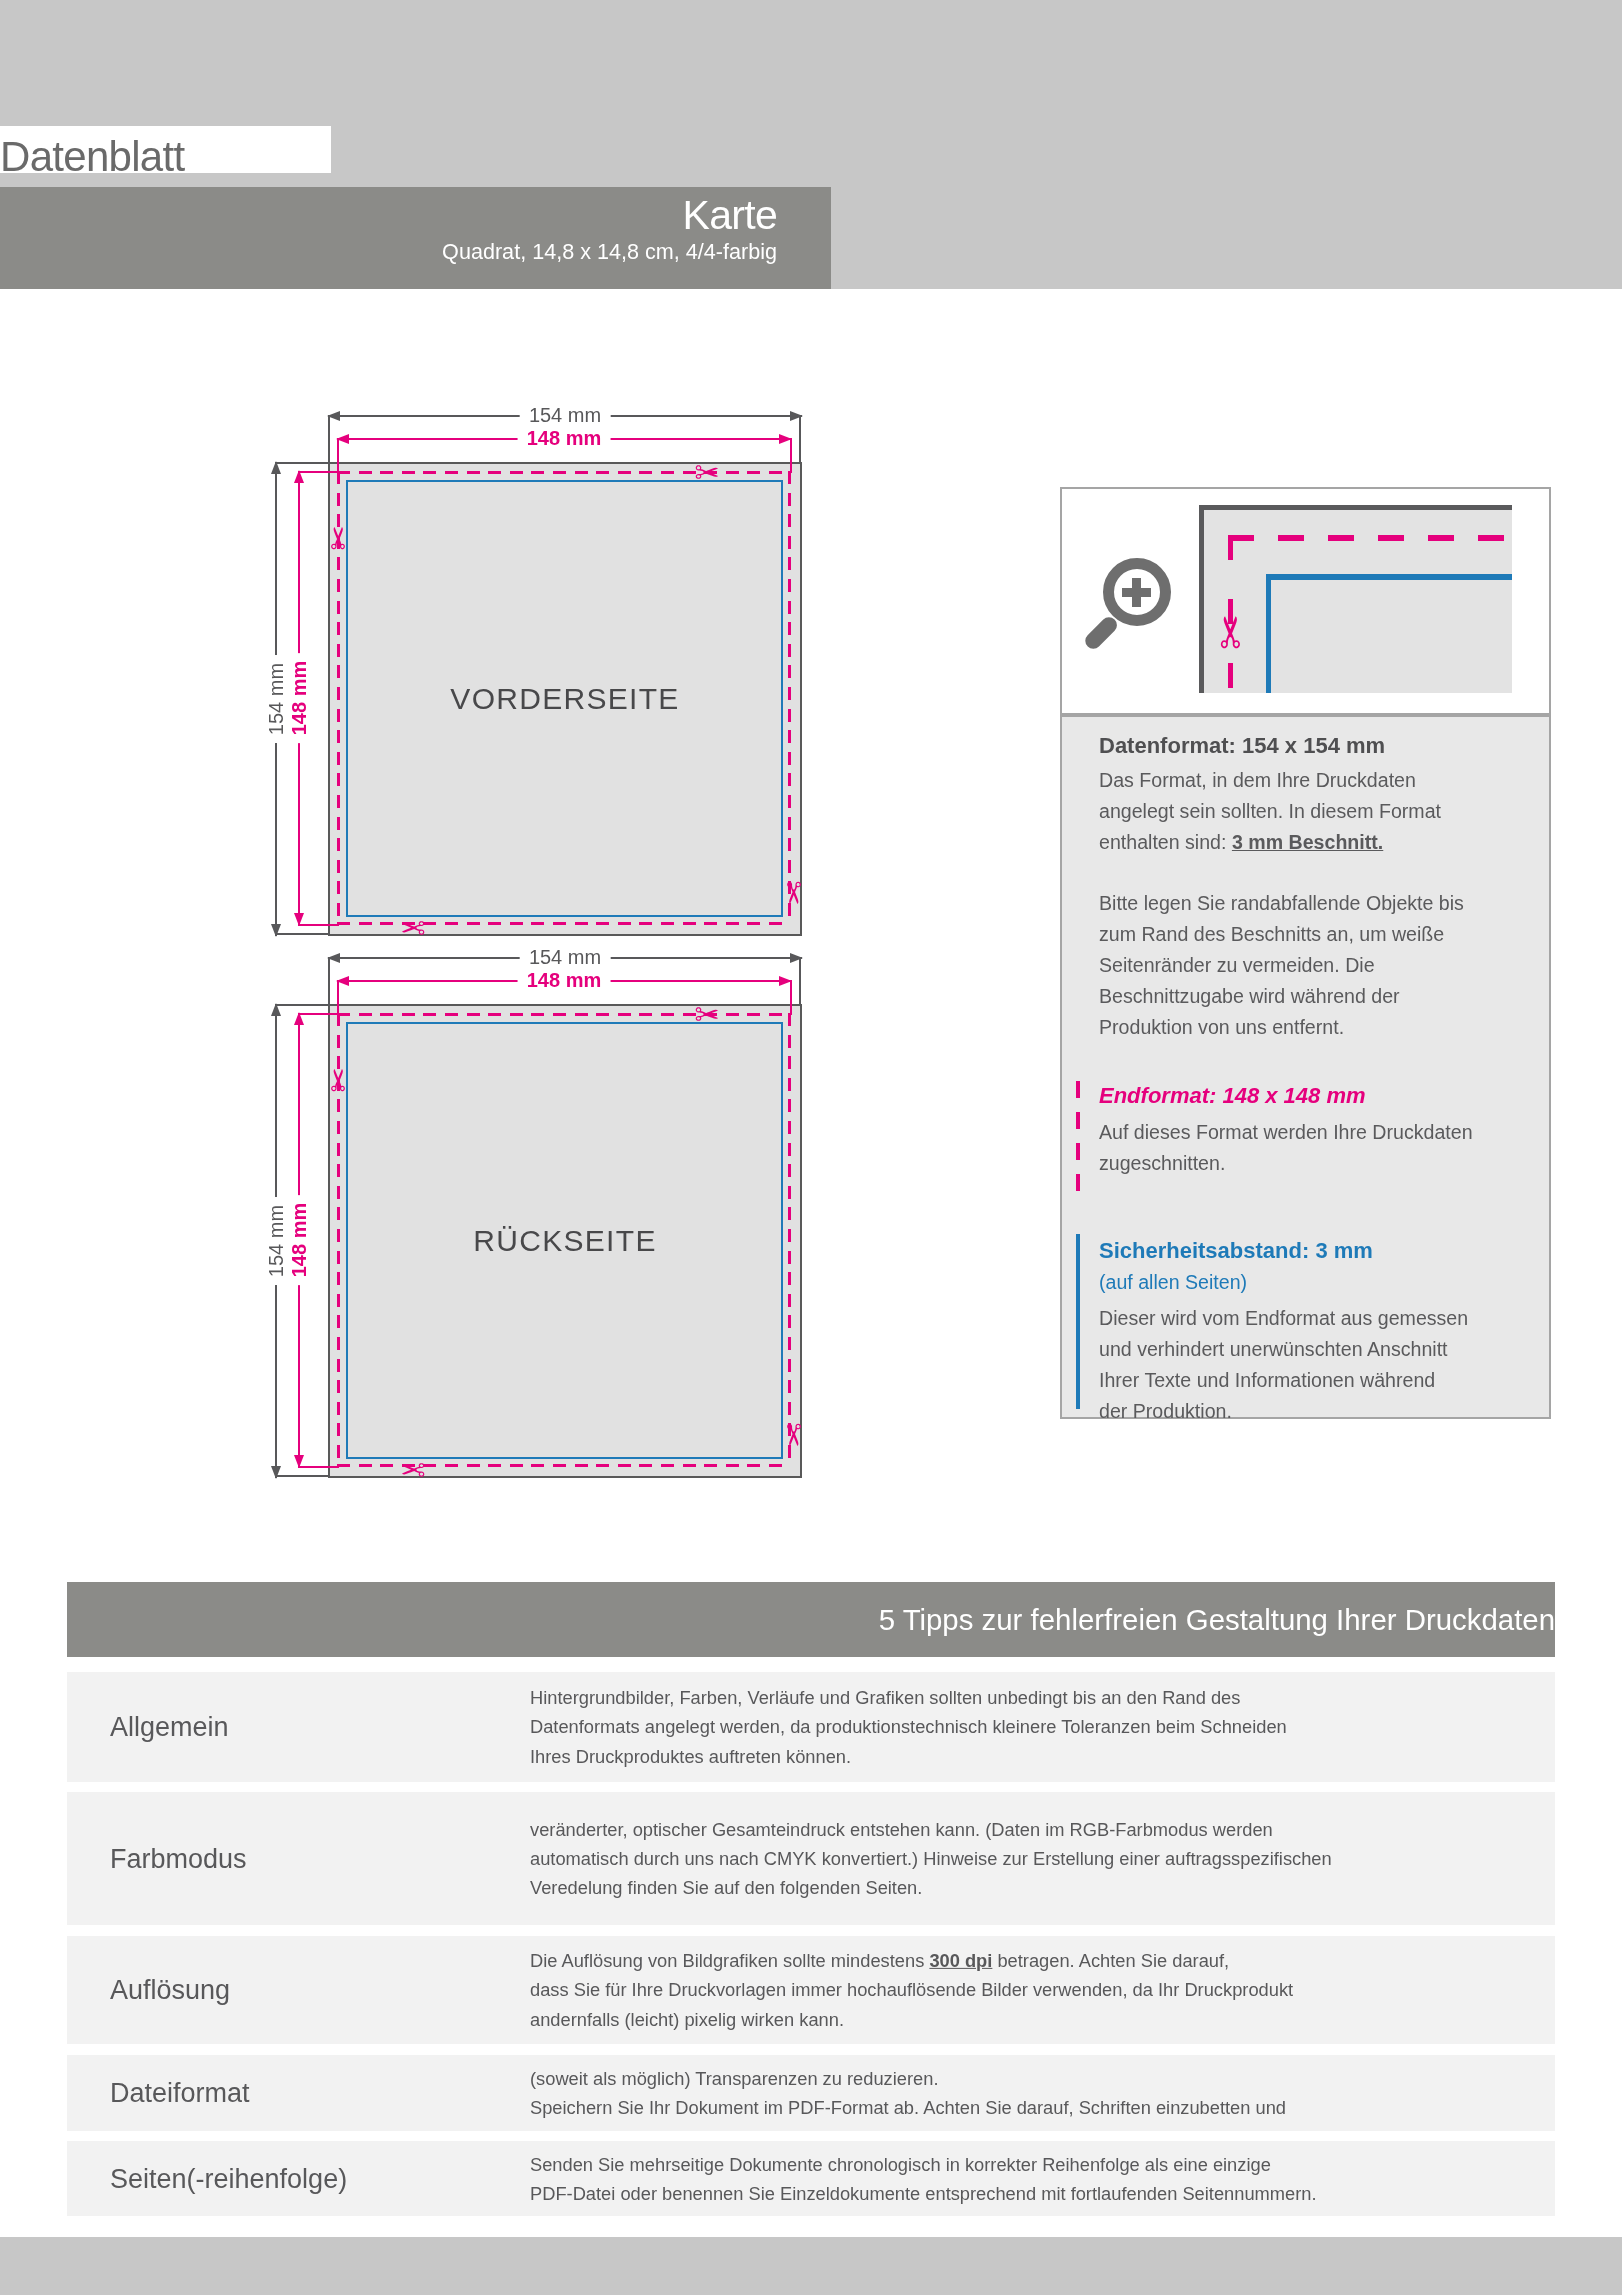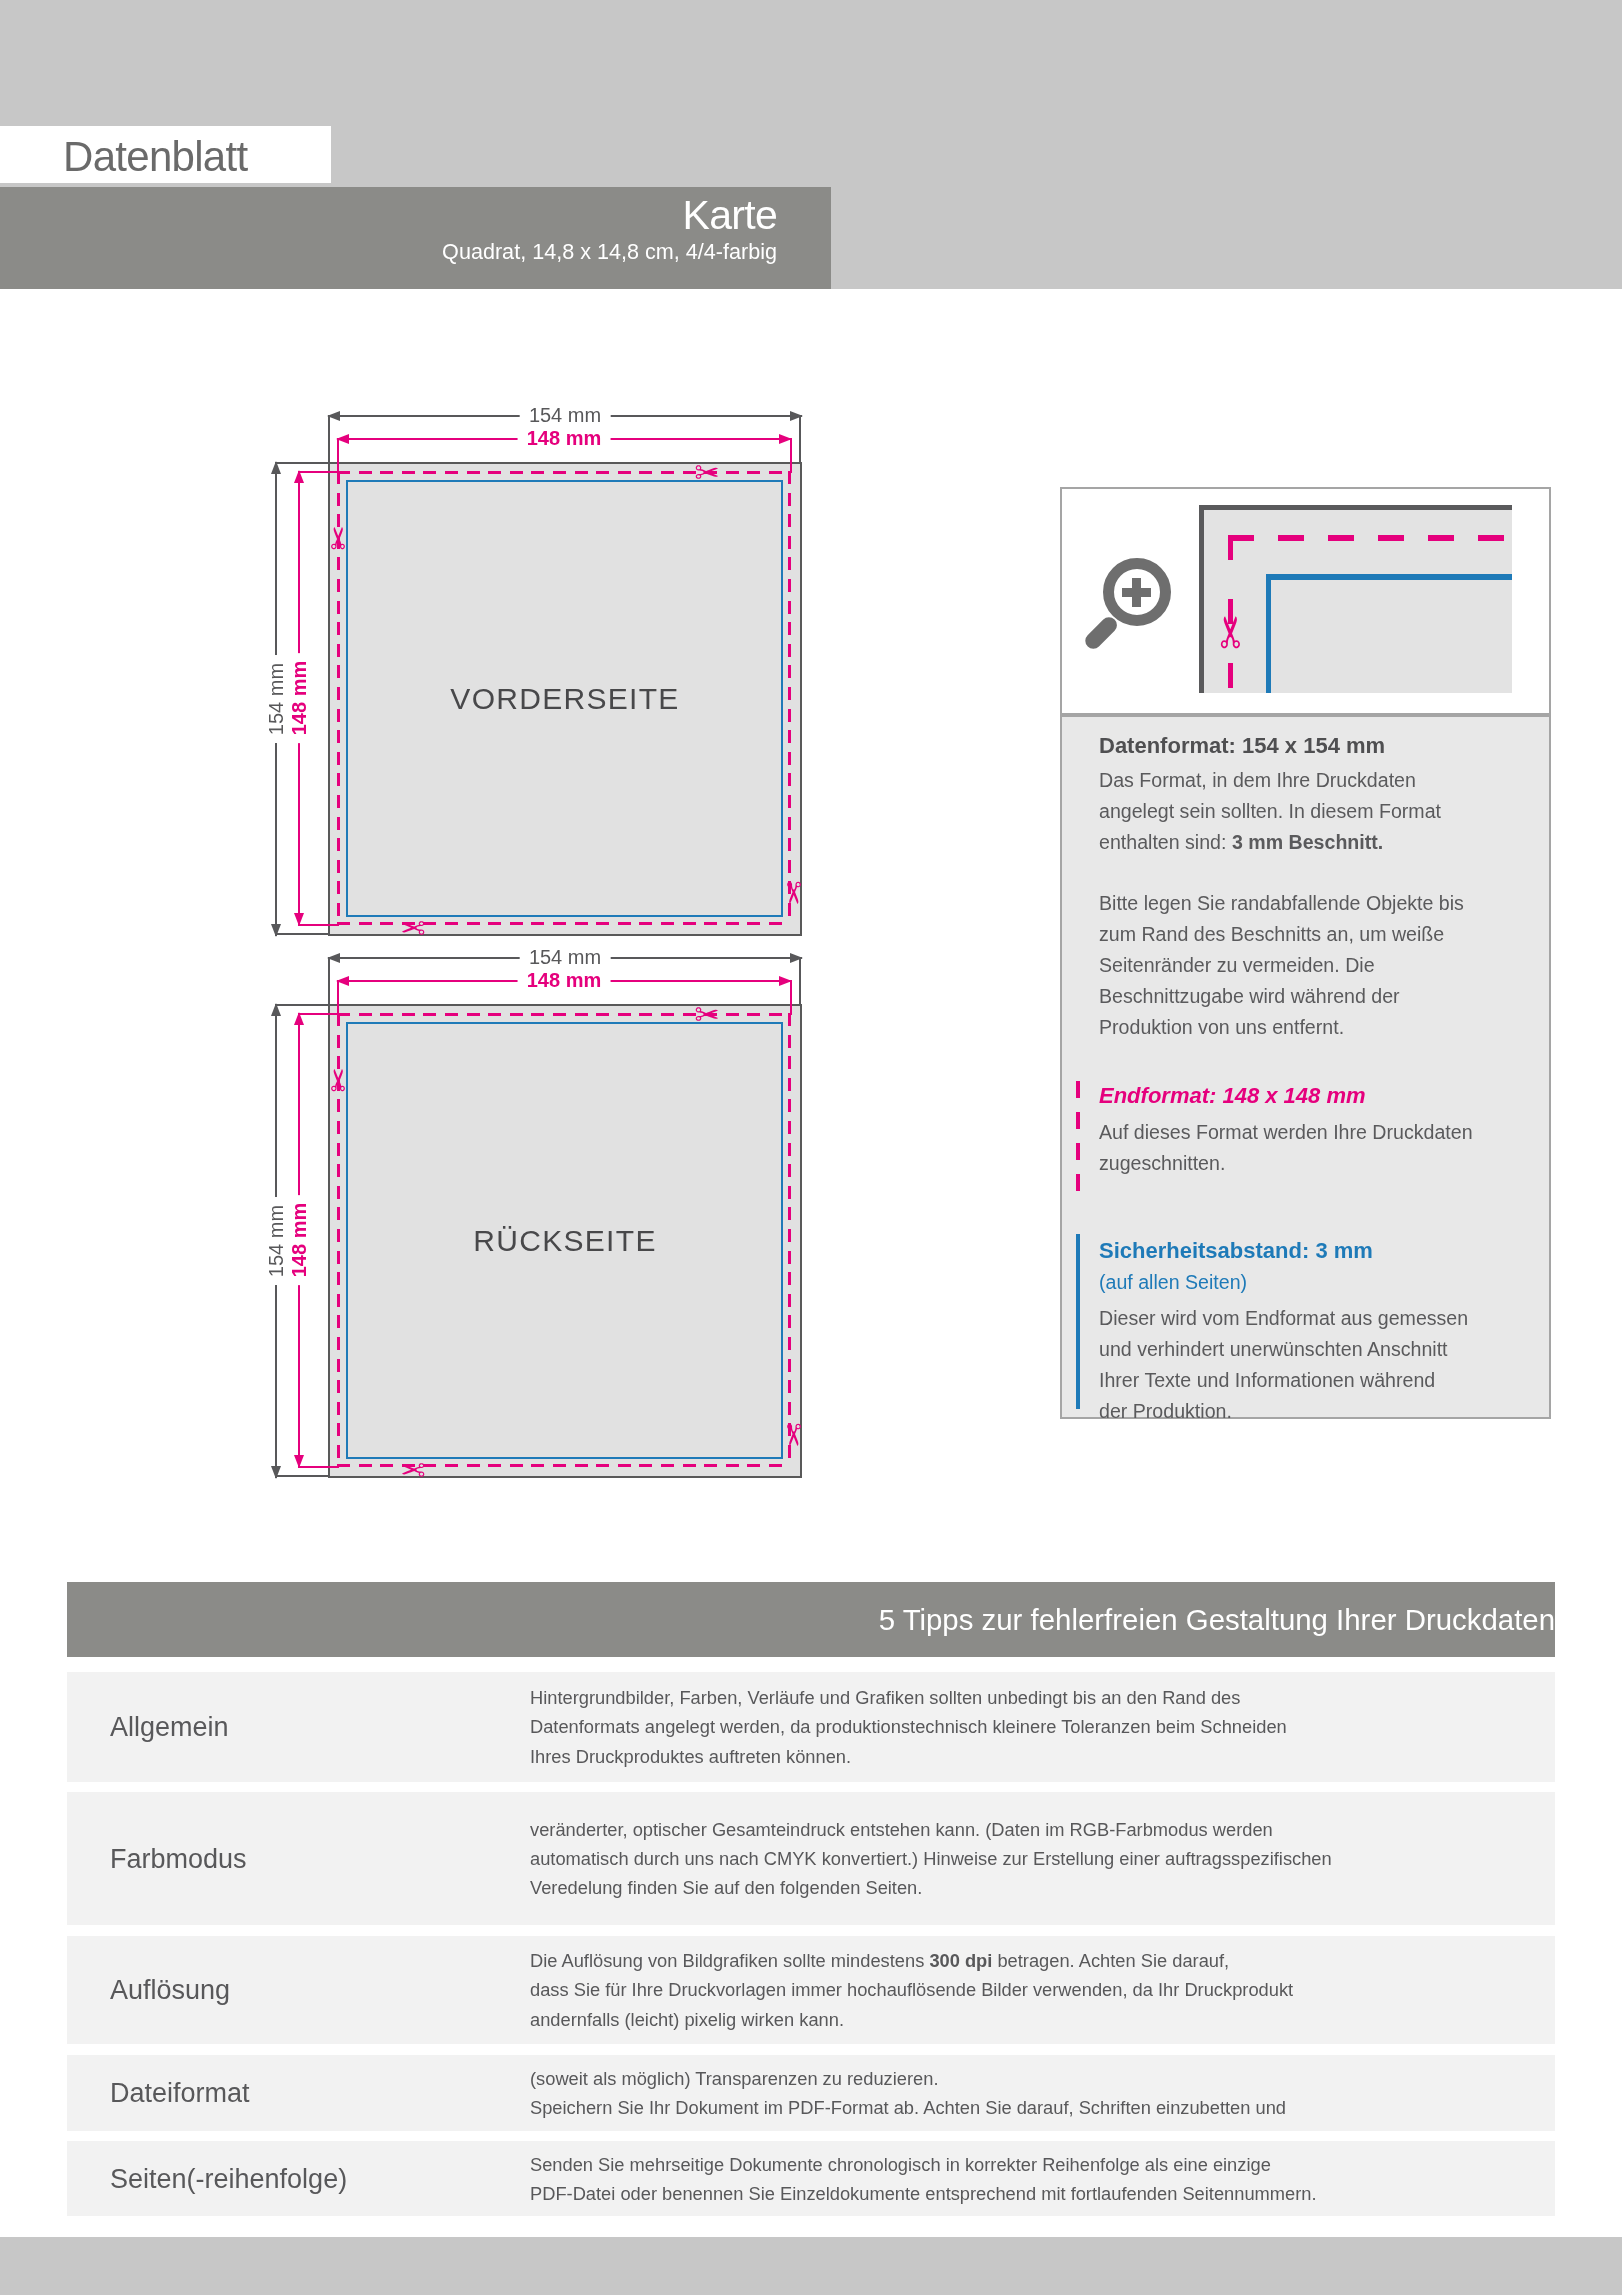--- a/index.html
+++ b/index.html
@@ -2,22 +2,22 @@
 <html style="font-size:10.5px"><head>
 <meta charset="utf-8">
 <style>
   html,body{margin:0;padding:0;background:#ffffff;}
   #page{position:relative;width:1623px;height:2295px;background:#ffffff;overflow:hidden;
         font-family:"Liberation Sans","DejaVu Sans",sans-serif;}
   #page *{box-sizing:border-box;}
 
   
   .band-top{position:absolute;left:0;top:0;width:1623px;height:289px;background:#c7c7c7;}
-  .datenblatt-box{position:absolute;left:0;top:126px;width:331px;height:57px;background:#ffffff;
-        color:#6a6a6a;font-size:42px;line-height:61px;padding-left:63px;letter-spacing:-0.7px;}
+  .datenblatt-box{position:absolute;left:0;top:126px;width:331px;height:47px;background:#ffffff;
+        color:#6a6a6a;font-size:42px;line-height:61px;letter-spacing:-0.7px;}
   .karte-band{position:absolute;left:0;top:187px;width:831px;height:102px;background:#8b8b88;
         text-align:right;padding:6.5px 54px 0 0;color:#ffffff;}
   .karte-name{font-size:41px;line-height:43px;letter-spacing:-0.7px;}
   .karte-spec{font-size:21.6px;line-height:30px;margin-left:48px;}
 
   
   .diagram{position:absolute;left:249px;width:589px;height:544px;}
   #diagram-front{top:404px;}
   #diagram-back{top:946px;}
 
@@ -119,21 +119,21 @@
         color:#ffffff;font-size:29.4px;line-height:75px;padding-left:44px;text-align:right;}
   .trow{position:absolute;left:67px;width:1488px;background:#f2f2f2;}
   .trow-1{top:1672px;height:110px;}
   .trow-2{top:1792px;height:133px;}
   .trow-3{top:1936px;height:108px;}
   .trow-4{top:2055px;height:76px;}
   .trow-5{top:2141px;height:75px;}
   .tlabel{position:absolute;left:43px;top:50%;transform:translateY(-50%);font-size:27px;color:#58585a;}
   .tbody{position:absolute;left:463px;top:50%;transform:translateY(-50%);font-size:18.3px;
         line-height:29.4px;color:#58585a;white-space:nowrap;}
-  b{font-weight:700;}
+  b{font-weight:700;text-decoration:underline;}
 
   .band-bottom{position:absolute;left:0;top:2237px;width:1623px;height:59px;background:#c7c7c7;}
 </style>
 </head>
 <body>
 
 <div id="page">
 
   <div class="band-top"></div>
   <div class="datenblatt-box">Datenblatt</div>

